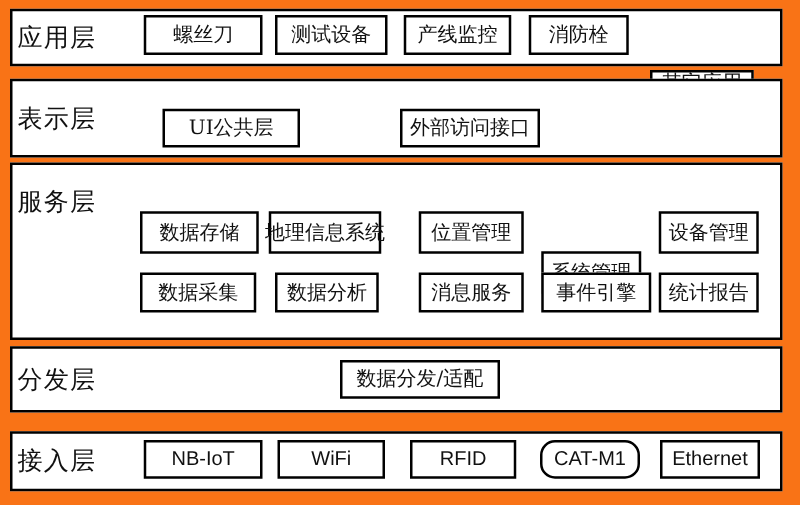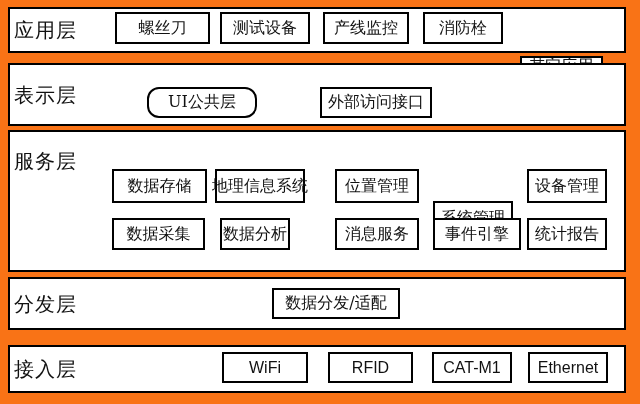--- a/index.html
+++ b/index.html
@@ -71,44 +71,45 @@
     <div class="layer-label">应用层</div>
     <div class="box" style="left:105px; top:3px; width:95px; height:32px;">螺丝刀</div>
     <div class="box" style="left:210px; top:3px; width:90px; height:32px;">测试设备</div>
     <div class="box" style="left:313px; top:3px; width:86px; height:32px;">产线监控</div>
     <div class="box" style="left:413px; top:3px; width:80px; height:32px;">消防栓</div>
     <div class="box" style="left:510px; top:3px; width:83px; height:20px;margin-top:44px;">其它应用</div>
   </section>
 
   <section class="band band-presentation">
     <div class="layer-label">表示层</div>
-    <div class="box" style="left:137px; top:22px; width:110px; height:31px;border-radius:12px;">UI公共层</div>
+    <div class="box" style="left:120px; top:22px; width:110px; height:31px;">UI公共层</div>
     <div class="box" style="left:310px; top:22px; width:112px; height:31px;">外部访问接口</div>
   </section>
 
   <section class="band band-service">
     <div class="layer-label top-aligned">服务层</div>
     <div class="box" style="left:102px; top:37px; width:95px; height:34px;">数据存储</div>
     <div class="box" style="left:205px; top:37px; width:90px; height:34px;">地理信息系统</div>
     <div class="box" style="left:325px; top:37px; width:84px; height:34px;">位置管理</div>
     <div class="box" style="left:423px; top:37px; width:80px; height:34px;margin-top:32px;">系统管理</div>
     <div class="box" style="left:517px; top:37px; width:80px; height:34px;">设备管理</div>
     <div class="box" style="left:102px; top:86px; width:93px; height:32px;">数据采集</div>
-    <div class="box" style="left:210px; top:86px; width:70px; height:32px;">数据分析</div>
+    <div class="box" style="left:210px; top:86px; width:83px; height:32px;">数据分析</div>
     <div class="box" style="left:325px; top:86px; width:84px; height:32px;">消息服务</div>
     <div class="box" style="left:423px; top:86px; width:88px; height:32px;">事件引擎</div>
     <div class="box" style="left:517px; top:86px; width:80px; height:32px;">统计报告</div>
   </section>
 
   <section class="band band-distribution">
     <div class="layer-label">分发层</div>
     <div class="box" style="left:242px; top:9px; width:128px; height:31px;margin-left:20px;">数据分发/适配</div>
   </section>
 
   <section class="band band-access">
     <div class="layer-label">接入层</div>
+    <div class="box latin" style="left:105px; top:5px; width:95px; height:31px;">NB-IoT</div>
     <div class="box latin" style="left:212px; top:5px; width:86px; height:31px;">WiFi</div>
     <div class="box latin" style="left:318px; top:5px; width:85px; height:31px;">RFID</div>
-    <div class="box latin" style="left:422px; top:5px; width:80px; height:31px;">CAT-M1</div>
+    <div class="box latin" style="left:422px; top:5px; width:80px; height:31px;border-radius:12px;">CAT-M1</div>
     <div class="box latin" style="left:518px; top:5px; width:80px; height:31px;">Ethernet</div>
   </section>
 
 </div>
 
 </body></html>

